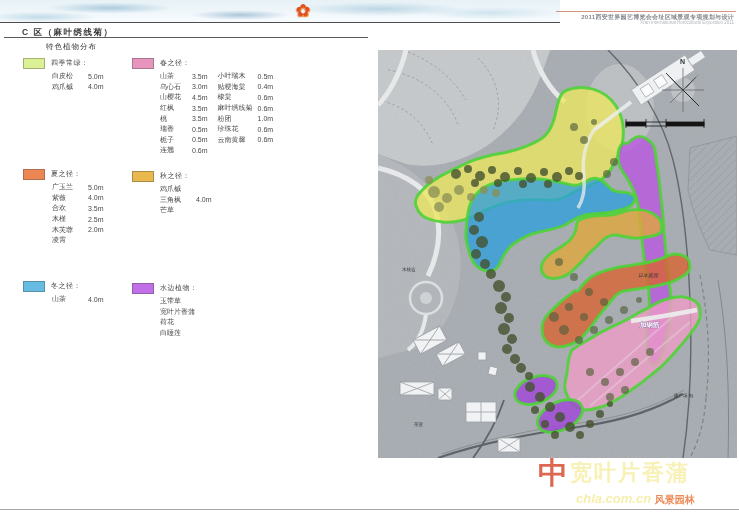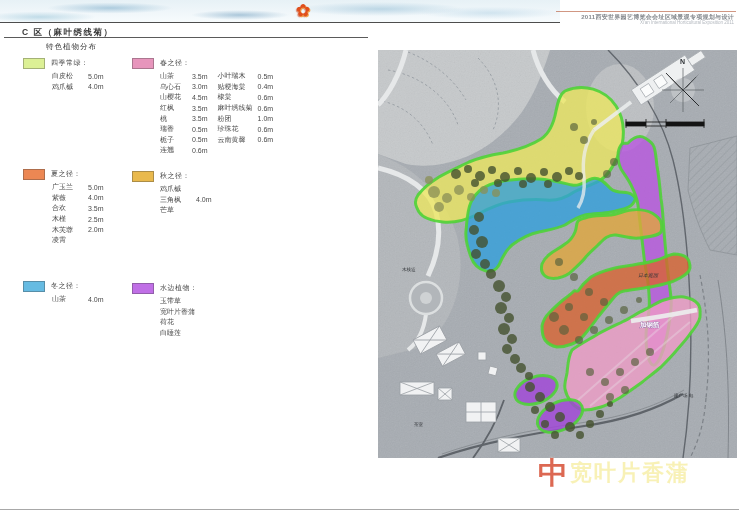--- a/index.html
+++ b/index.html
@@ -473,16 +473,17 @@
       <text class="maplbl" x="260" y="227" font-style="italic" font-size="5">日本庭园</text>
       <text class="wlabel" x="262" y="277" font-size="6.5">加钢筋</text>
       <text class="maplbl" x="296" y="347">建广场 电</text>
       <text class="maplbl" x="36" y="376">茶室</text>
     </g>
   </svg>
   </div>
 
   <div class="wm">
     <div class="wm-l1"><span class="wm-c1">中</span><span>宽叶片香蒲</span></div>
+    <div class="wm-l2"><span>chla.com.cn</span> <span class="wm-sfx">风景园林</span></div>
   </div>
 
   <div class="footline"></div>
 </div>
 
 </body></html>

